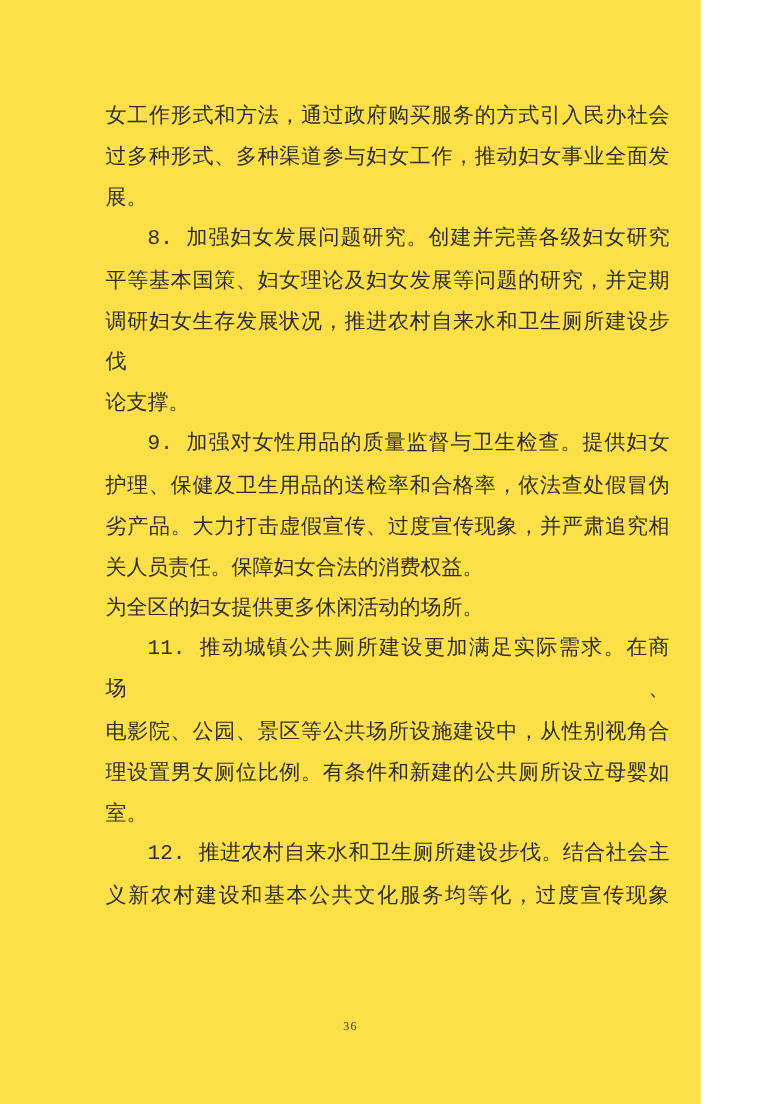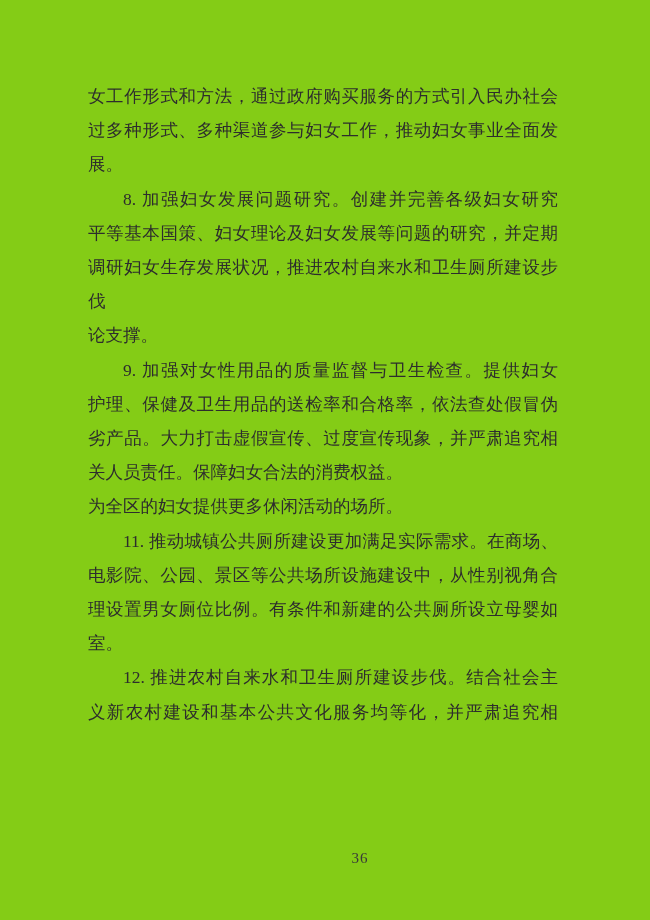--- a/index.html
+++ b/index.html
@@ -2,23 +2,23 @@
 <html><head>
 <meta charset="utf-8">
 <style>
   html, body {
     margin: 0;
     padding: 0;
     background: #ffffff;
   }
   .page {
     position: relative;
-    width: 650px;
+    width: 584px;
     height: 920px;
-    background: #84cc16;
+    background: #fde047;
     overflow: hidden;
     font-family: "Liberation Serif", "DejaVu Serif", serif;
     color: #2d2d2d;
   }
   .text-block {
     position: absolute;
     left: 88px;
     top: 79px;
     width: 470px;
     font-size: 17.5px;
@@ -27,31 +27,31 @@
   .line {
     white-space: normal;
     text-align: left;
   }
   .line.justified {
     text-align: justify;
     text-align-last: justify;
   }
   .line.indented {
     text-indent: 35px;
+    font-family: Liberation Mono, monospace;
   }
   .page-number {
     position: absolute;
     top: 850px;
     left: 0;
     width: 100%;
     text-align: center;
-    font-size: 15px;
+    font-size: 10px;
     color: #3a3a3a;
     letter-spacing: 1px;
-    margin-left: 35px;
   }
 </style>
 </head>
 <body>
 
 <div class="page">
   <div class="text-block">
       <div class="line justified">女工作形式和方法，通过政府购买服务的方式引入民办社会</div>
       <div class="line justified">过多种形式、多种渠道参与妇女工作，推动妇女事业全面发</div>
       <div class="line">展。</div>
@@ -62,16 +62,16 @@
       <div class="line justified indented">9. 加强对女性用品的质量监督与卫生检查。提供妇女</div>
       <div class="line justified">护理、保健及卫生用品的送检率和合格率，依法查处假冒伪</div>
       <div class="line justified">劣产品。大力打击虚假宣传、过度宣传现象，并严肃追究相</div>
       <div class="line">关人员责任。保障妇女合法的消费权益。</div>
       <div class="line">为全区的妇女提供更多休闲活动的场所。</div>
       <div class="line justified indented">11. 推动城镇公共厕所建设更加满足实际需求。在商场、</div>
       <div class="line justified">电影院、公园、景区等公共场所设施建设中，从性别视角合</div>
       <div class="line justified">理设置男女厕位比例。有条件和新建的公共厕所设立母婴如</div>
       <div class="line">室。</div>
       <div class="line justified indented">12. 推进农村自来水和卫生厕所建设步伐。结合社会主</div>
-      <div class="line justified">义新农村建设和基本公共文化服务均等化，并严肃追究相</div>
+      <div class="line justified">义新农村建设和基本公共文化服务均等化，过度宣传现象</div>
     </div>
   <div class="page-number">36</div>
 </div>
 
 </body></html>

